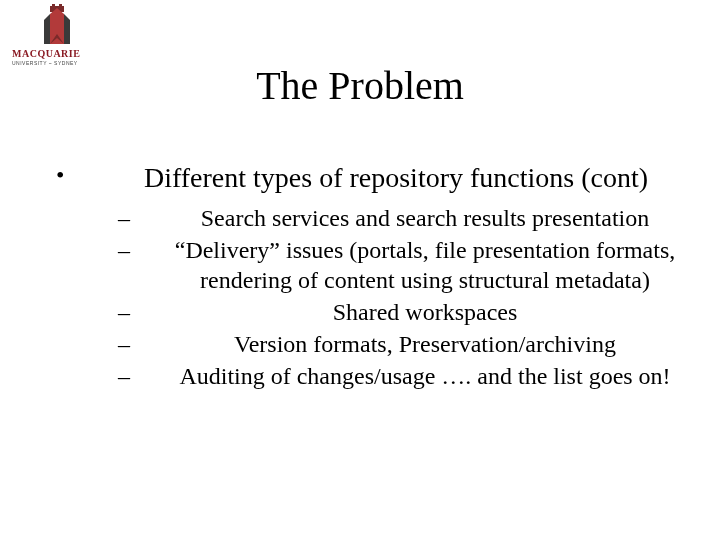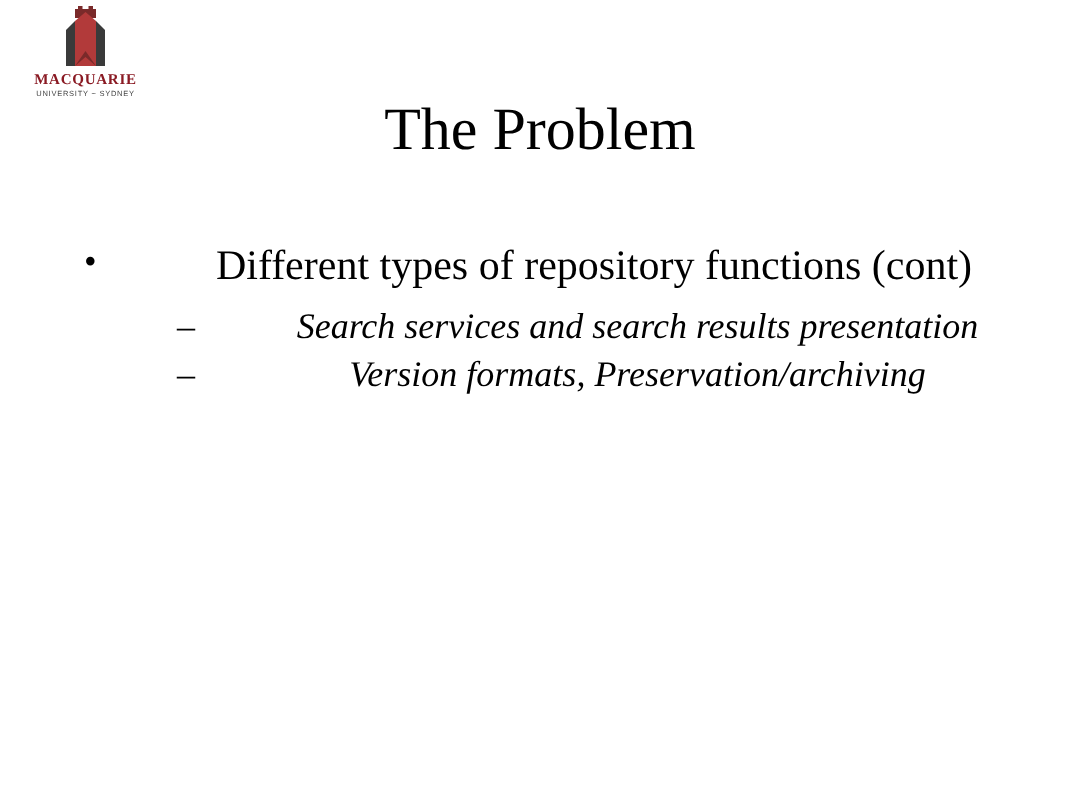--- a/index.html
+++ b/index.html
@@ -16,21 +16,20 @@
     position: relative;
     width: 720px;
     height: 540px;
     box-sizing: border-box;
   }
   .logo {
     position: absolute;
     top: 4px;
     left: 12px;
     width: 90px;
-    text-align: center;
   }
   .logo svg { display: block; margin: 0 auto; }
   .logo .uni-name {
     font-family: "Times New Roman", serif;
     font-weight: bold;
     font-size: 10px;
     letter-spacing: 0.5px;
     color: #8a1a23;
     margin-top: 2px;
   }
@@ -73,21 +72,20 @@
     content: "•";
     position: absolute;
     left: 2px;
     top: 0;
     font-size: 24px;
   }
   ul.level2 {
     list-style: none;
     margin: 8px 0 0 0;
     padding: 0 0 0 36px;
-    font-style: italic;
   }
   ul.level2 > li {
     font-size: 24px;
     line-height: 1.25;
     padding-left: 22px;
     position: relative;
     margin-bottom: 2px;
   }
   ul.level2 > li::before {
     content: "–";
@@ -116,19 +114,22 @@
   </div>
 
   <div class="title">The Problem</div>
 
   <div class="body">
     <ul class="level1">
       <li>
         <span>Different types of repository functions (cont)</span>
         <ul class="level2">
           <li>Search services and search results presentation</li>
+          <li>“Delivery” issues (portals, file presentation formats, rendering of content using structural metadata)</li>
+          <li>Shared workspaces</li>
           <li>Version formats, Preservation/archiving</li>
+          <li>Auditing of changes/usage   …. and the list goes on!</li>
         </ul>
       </li>
     </ul>
   </div>
 
 </div>
 
 </body></html>

